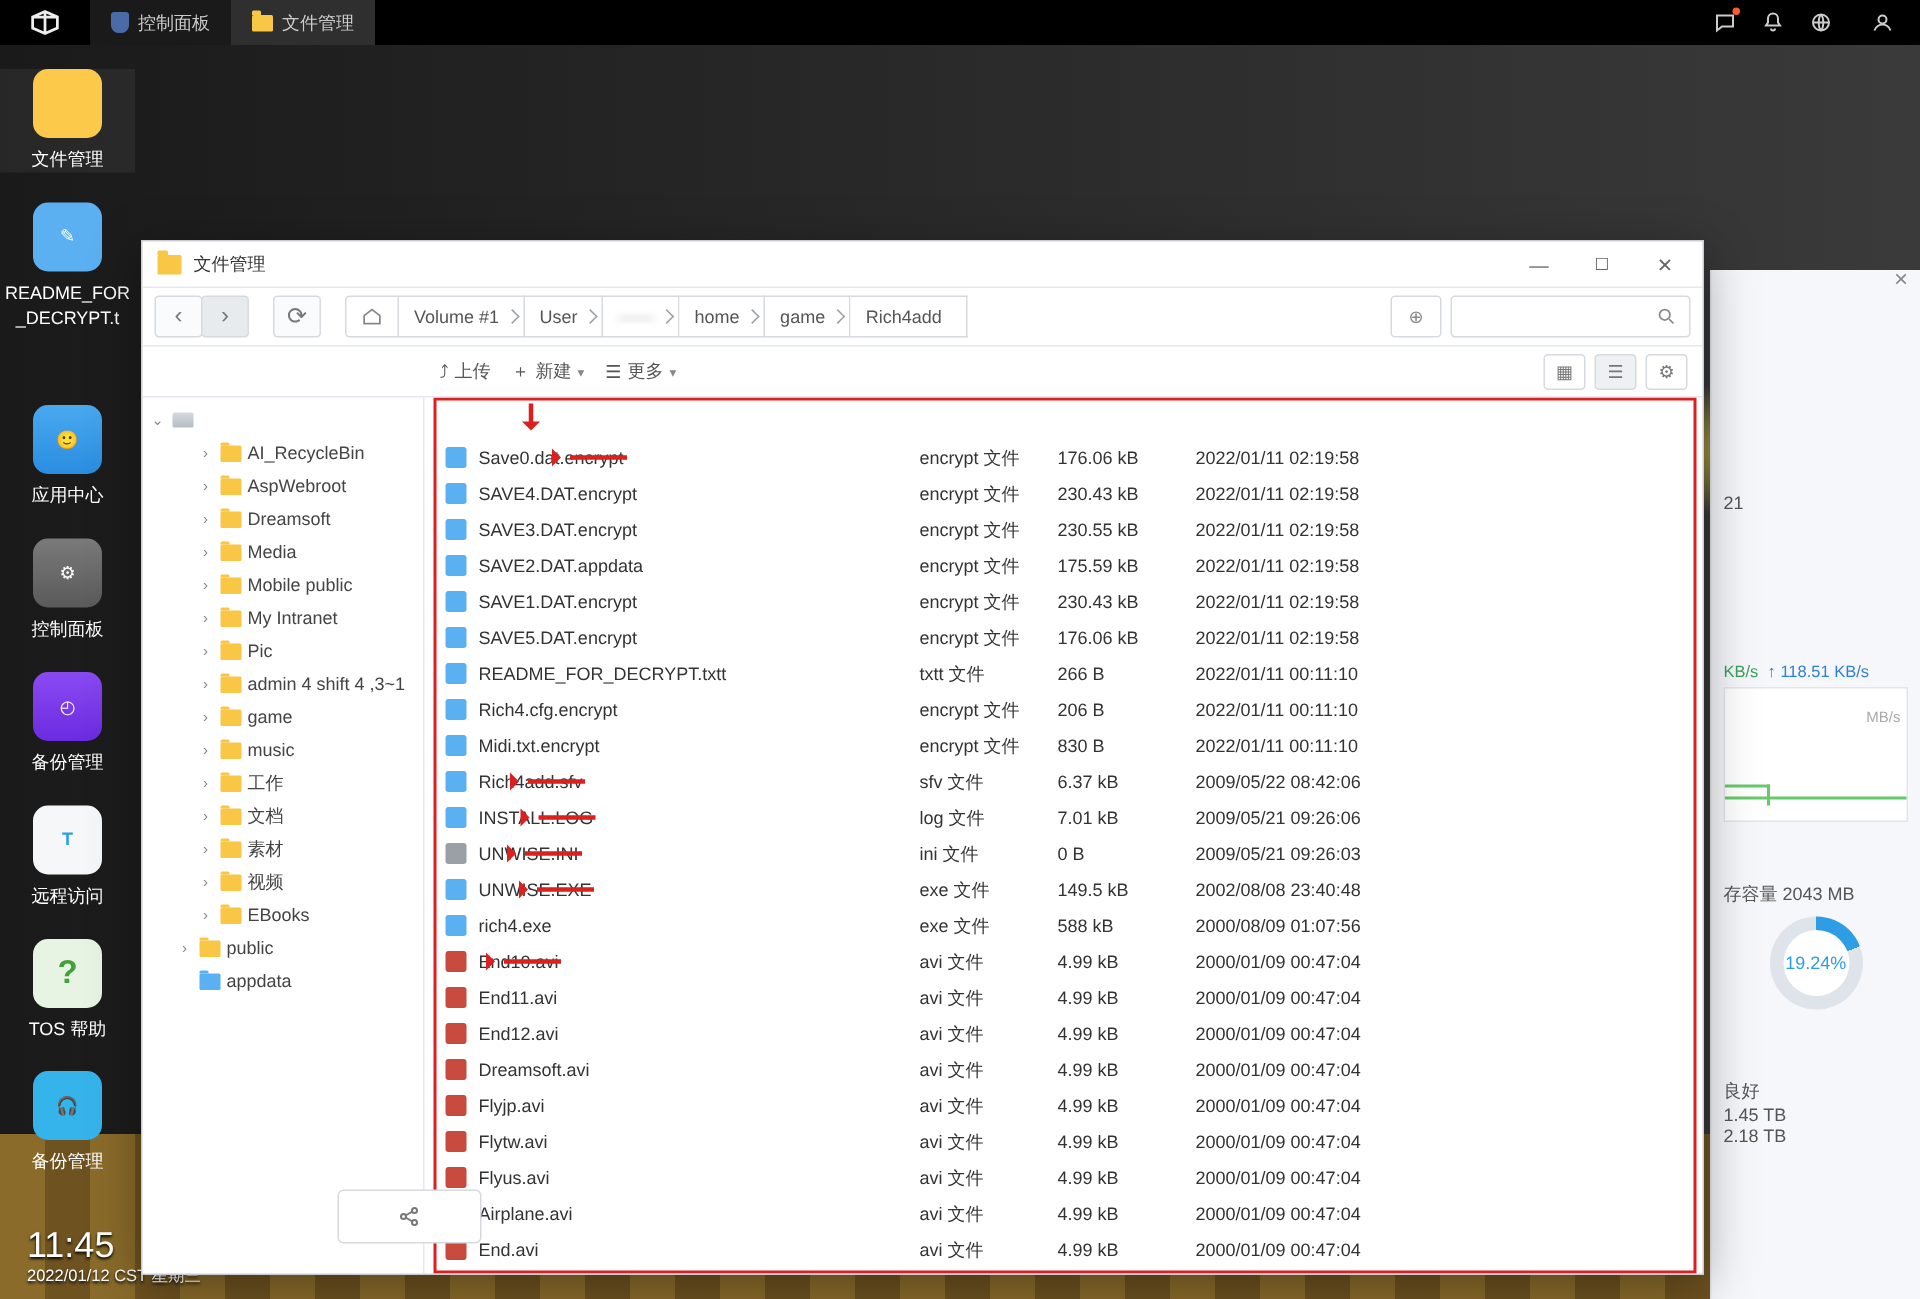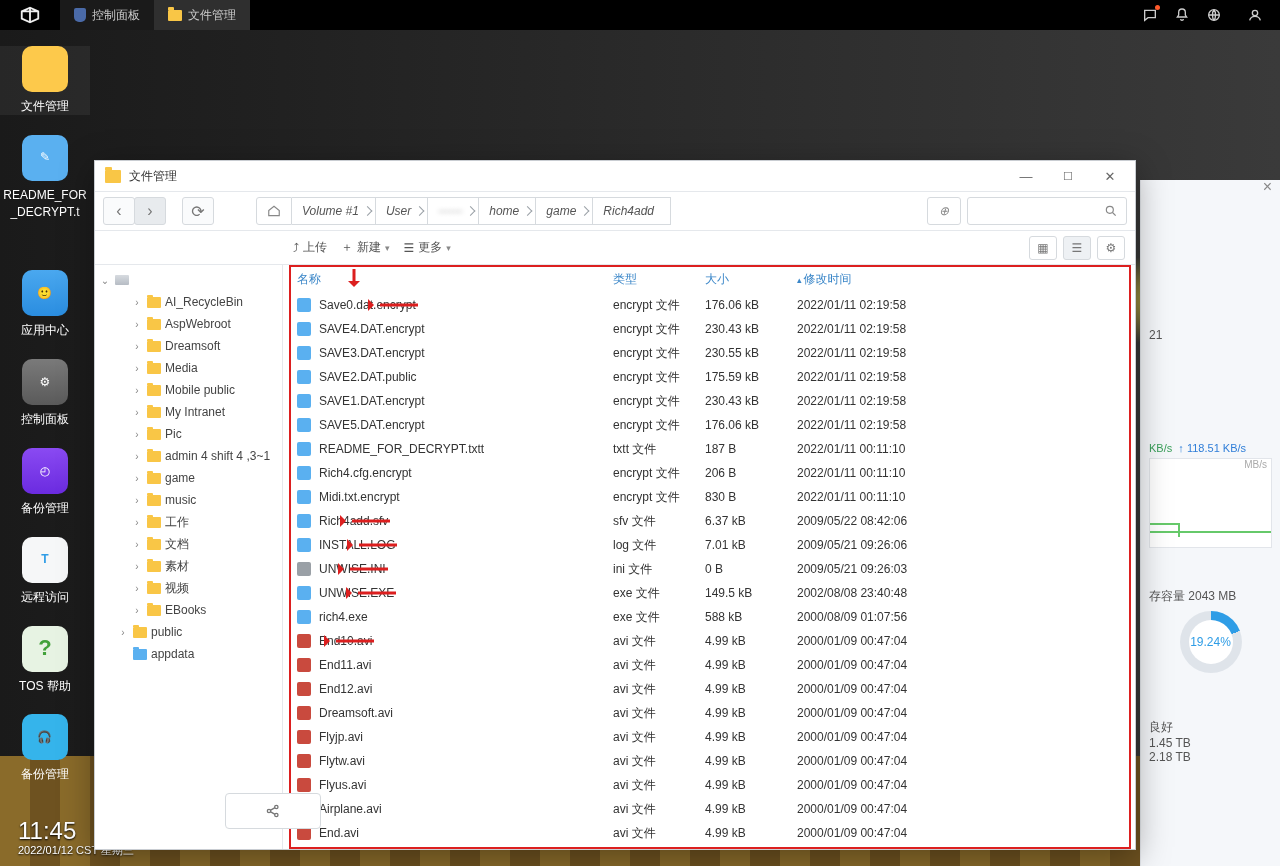--- a/index.html
+++ b/index.html
@@ -85,22 +85,22 @@
   .winbtn.max { font-size:11px;}
 
   .fm-toolbar {
     height:40px; border-top:1px solid #e5e8ec; border-bottom:1px solid #e5e8ec;
     display:flex; align-items:center; padding:0 8px; gap:6px;
   }
   .navbtn { width:32px; height:28px; border:1px solid #d6dade; border-radius:3px; display:flex; align-items:center;justify-content:center; color:#777; background:#fafbfc;}
   .navbtn + .navbtn { margin-left:-1px; }
   .navbtn.refresh { margin-left:10px; }
   .breadcrumb {
-    margin-left:36px; flex:1; height:30px;
-    display:flex; align-items:center; gap:0; font-size:12px; color:#555;font-style:italic;
+    margin-left:10px; flex:1; height:30px;
+    display:flex; align-items:center; gap:0; font-size:12px; color:#555;
   }
   .bc-home { width:36px; height:28px; border:1px solid #d6dade; border-radius:3px 0 0 3px; display:flex;align-items:center;justify-content:center; }
   .bc-seg { height:28px; border:1px solid #d6dade; border-left:none; padding:0 16px 0 10px; display:flex; align-items:center; position:relative; background:#fff;}
   .bc-seg::after{content:"";position:absolute;right:4px;top:50%;transform:translateY(-50%) rotate(45deg);width:6px;height:6px;border-top:1px solid #9aa0a6;border-right:1px solid #9aa0a6;}
   .bc-seg.last::after{display:none;}
   .bc-seg.blur{color:transparent; text-shadow:0 0 5px #888;}
   .tb-spacer{flex:1;}
   .starbox, .searchbox { height:28px; border:1px solid #d6dade; border-radius:3px; display:flex; align-items:center; justify-content:center; background:#fff;}
   .starbox{width:34px; color:#888;}
   .searchbox{ width:160px; justify-content:flex-end; padding-right:8px;}
@@ -242,21 +242,21 @@
 <div class="right-panel">
   <div class="close">×</div>
   <div style="height:140px"></div>
   <div>21</div>
   <div style="height:100px"></div>
   <div class="kb">
     <span class="dn">KB/s</span>
     &nbsp;<span class="up">↑ </span><span class="up">118.51 KB/s</span>
   </div>
   <div class="mini-chart">
-    <span style="position:absolute;top:0;right:4px;font-size:10px;color:#aaa">MB/s</span>
+    <span style="position:absolute;top:14px;right:4px;font-size:10px;color:#aaa">MB/s</span>
     <div class="line"></div>
   </div>
   <div style="height:30px"></div>
   <div>存容量 2043 MB</div>
   <div class="donut">
     <div class="inner">19.24%</div>
   </div>
   <div style="height:40px"></div>
   <div>良好</div>
   <div>1.45 TB</div>
@@ -429,29 +429,20 @@
           <div class="node ind1">
             <span class="tw"></span>
             <span class="fic blue"></span>
             <span>appdata</span>
           </div>
         </div>
     </div>
 
     <div class="flist">
       <div class="redbox"></div>
-      <div class="fhead">
-        <div class="col-n"><span>名称</span></div>
-        <div class="col-t"><span>类型</span></div>
-        <div class="col-s"><span>大小</span></div>
-        <div class="col-m">
-            <span class="asc">▴</span>
-            <span>修改时间</span>
-          </div>
-      </div>
       <div class="down-arrow" style="left:66px; top:4px;"></div>
       <div class="rows" id="file-rows">
           <div class="row">
     <div class="col-n">
               <span class="ic ic-doc"></span>
               <span>Save0.dat.encrypt</span>
               <span class="redarrow"></span>
             </div>
     <div class="col-t">encrypt 文件</div>
     <div class="col-s">176.06 kB</div>
@@ -471,21 +462,21 @@
               <span class="ic ic-doc"></span>
               <span>SAVE3.DAT.encrypt</span>
             </div>
     <div class="col-t">encrypt 文件</div>
     <div class="col-s">230.55 kB</div>
     <div class="col-m">2022/01/11 02:19:58</div>
           </div>
           <div class="row">
     <div class="col-n">
               <span class="ic ic-doc"></span>
-              <span>SAVE2.DAT.public</span>
+              <span>SAVE2.DAT.appdata</span>
             </div>
     <div class="col-t">encrypt 文件</div>
     <div class="col-s">175.59 kB</div>
     <div class="col-m">2022/01/11 02:19:58</div>
           </div>
           <div class="row">
     <div class="col-n">
               <span class="ic ic-doc"></span>
               <span>SAVE1.DAT.encrypt</span>
             </div>
@@ -501,21 +492,21 @@
     <div class="col-t">encrypt 文件</div>
     <div class="col-s">176.06 kB</div>
     <div class="col-m">2022/01/11 02:19:58</div>
           </div>
           <div class="row">
     <div class="col-n">
               <span class="ic ic-doc"></span>
               <span>README_FOR_DECRYPT.txtt</span>
             </div>
     <div class="col-t">txtt 文件</div>
-    <div class="col-s">187 B</div>
+    <div class="col-s">266 B</div>
     <div class="col-m">2022/01/11 00:11:10</div>
           </div>
           <div class="row">
     <div class="col-n">
               <span class="ic ic-doc"></span>
               <span>Rich4.cfg.encrypt</span>
             </div>
     <div class="col-t">encrypt 文件</div>
     <div class="col-s">206 B</div>
     <div class="col-m">2022/01/11 00:11:10</div>

